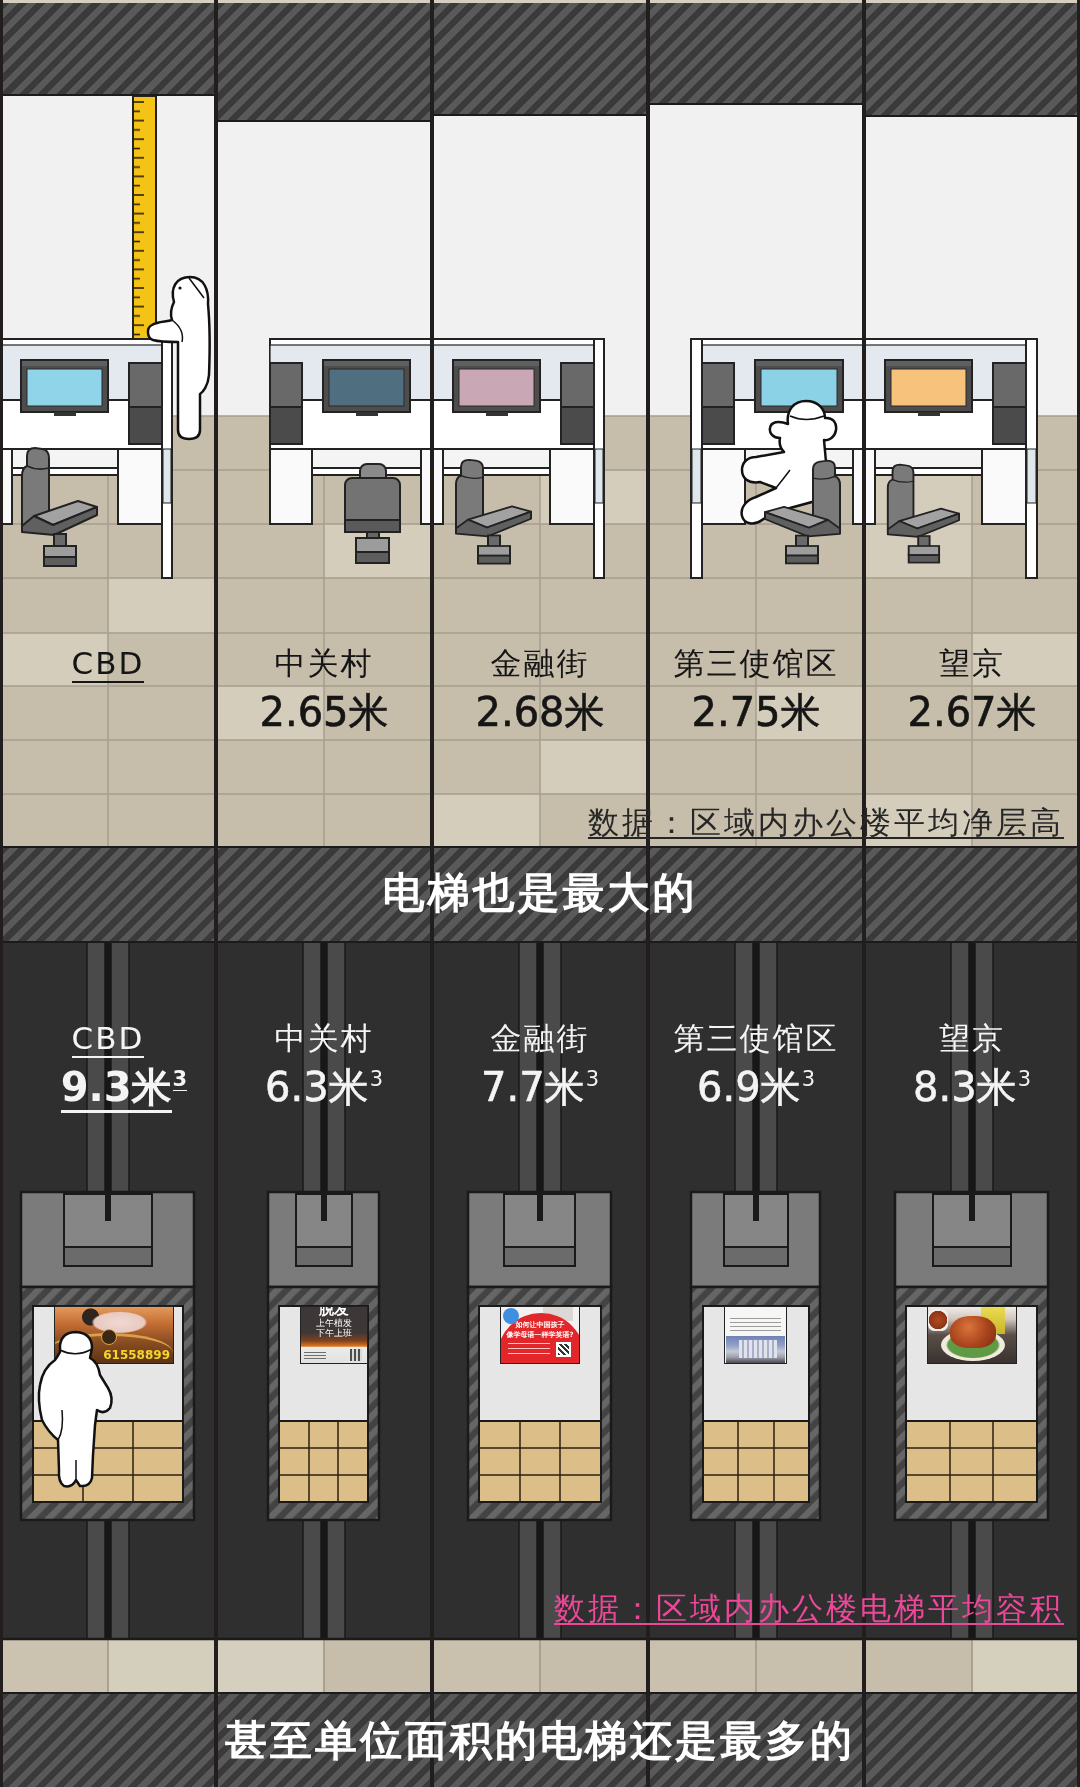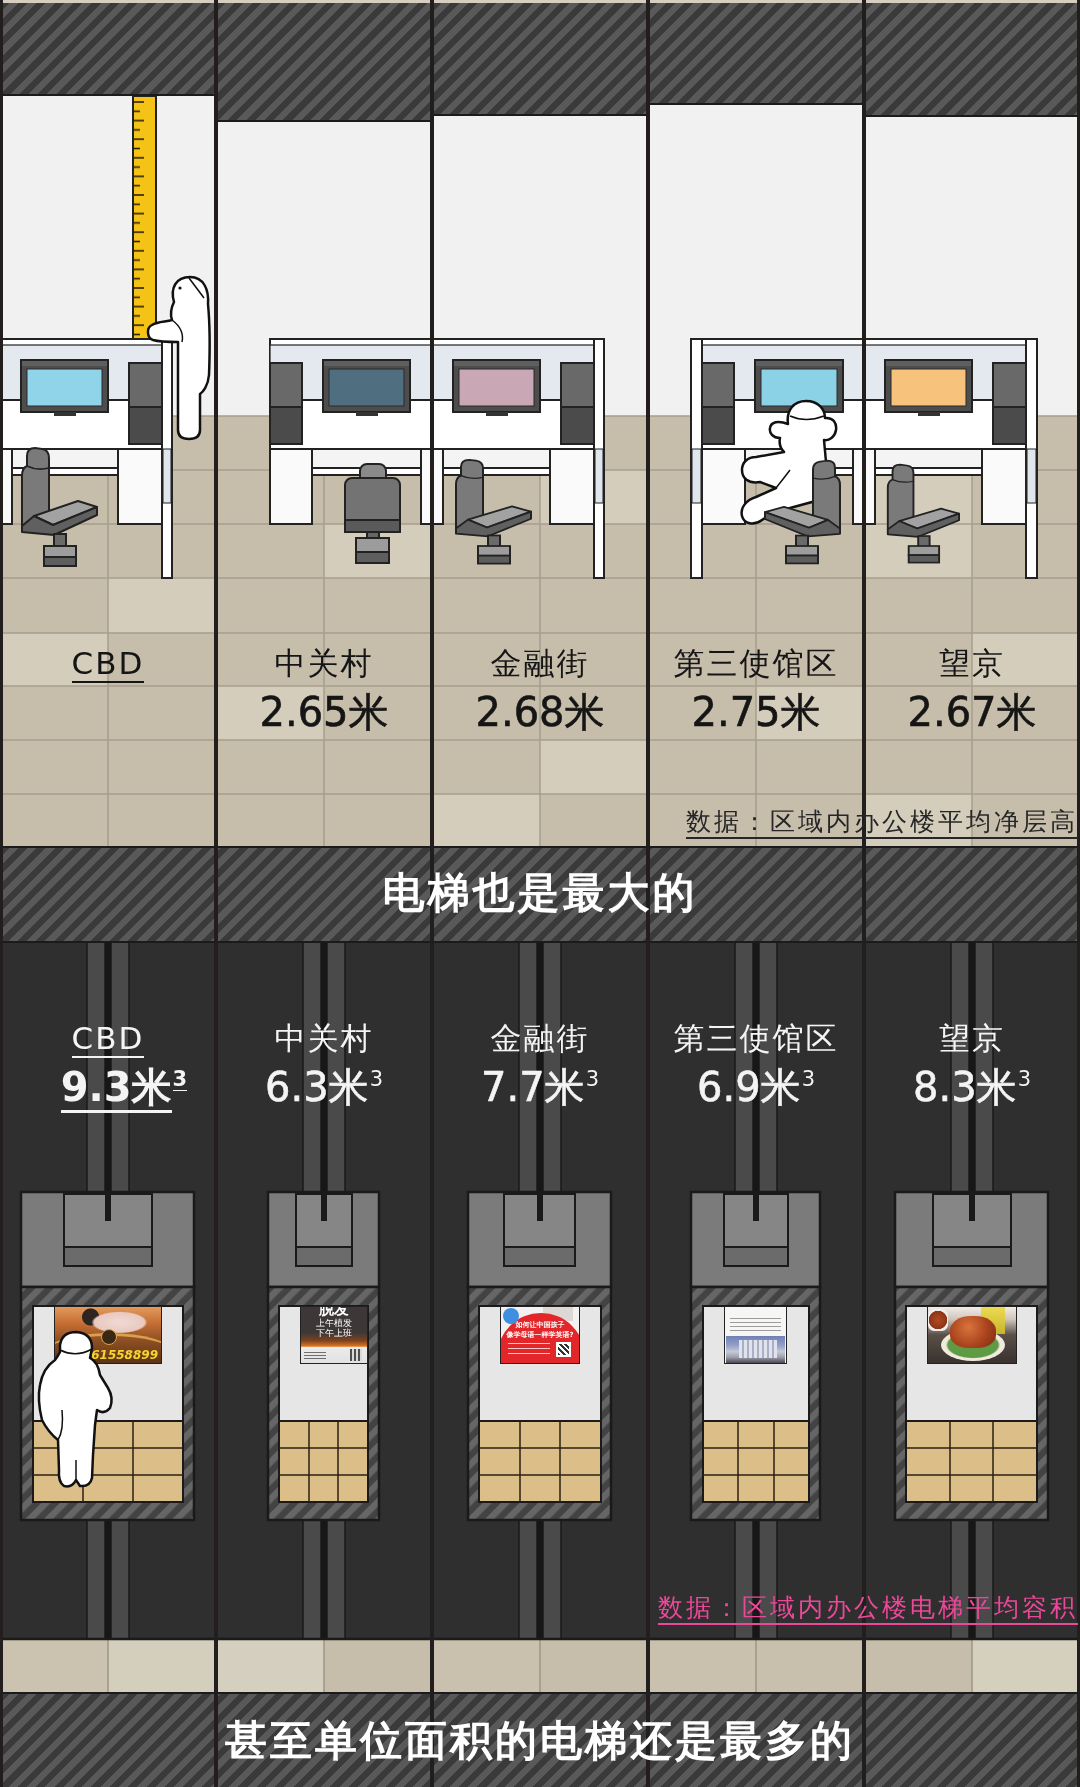--- a/index.html
+++ b/index.html
@@ -22,28 +22,28 @@
 .lbl{position:absolute;width:216px;text-align:center;white-space:nowrap;z-index:4;}
 .lbl-name{font-size:31px;line-height:36px;letter-spacing:2px;}
 .lbl-val{font-size:40px;line-height:46px;-webkit-text-stroke:0.6px currentColor;}
 .lbl-val.hl{font-weight:bold;-webkit-text-stroke:0;}
 .on-floor{color:#151515;}
 .on-shaft{color:#f4f4f4;}
 .ul{display:inline-block;border-bottom:2px solid currentColor;}
 .ul3{border-bottom-width:3px;}
 .exp{display:inline-block;font-size:21px;line-height:22px;position:relative;top:-15px;margin-left:1px;-webkit-text-stroke:0;}
 .exp-ul{border-bottom:1.5px solid currentColor;}
-.source{position:absolute;right:2px;font-size:25px;line-height:30px;letter-spacing:3px;white-space:nowrap;z-index:4;}
+.source{position:absolute;right:16px;font-size:31px;line-height:30px;letter-spacing:3px;white-space:nowrap;z-index:4;}
 .source span{display:inline-block;border-bottom:2px solid currentColor;}
 .src-floor{color:#262626;}
 .src-shaft{color:#ec4899;text-decoration:underline;}
 
 
 .ad{position:absolute;top:1306px;height:58px;overflow:hidden;border:1.5px solid #222;z-index:5;}
-.ad-cbd{left:54px;width:108px;background:linear-gradient(180deg,#e39a5c 0%,#c46d33 30%,#8d4f23 60%,#5c3315 100%);font-style:italic;}
+.ad-cbd{left:54px;width:120px;background:linear-gradient(180deg,#e39a5c 0%,#c46d33 30%,#8d4f23 60%,#5c3315 100%);}
 .ad-cbd-photo{position:absolute;left:18px;top:-2px;width:80px;height:30px;background:radial-gradient(ellipse 28px 11px at 58% 58%,#f0dad3 0,#e8c9c0 90%,transparent 100%),radial-gradient(circle 9px at 22% 40%,#2e2420 0,#2e2420 90%,transparent 100%);}
 .ad-cbd-arc{position:absolute;left:-10px;top:26px;width:128px;height:40px;border-radius:50% 50% 0 0;border-top:3px solid #d9a24a;}
 .ad-cbd-logo{position:absolute;left:46px;top:22px;width:16px;height:16px;border-radius:50%;background:#3a2714;border:1.5px solid #dba74c;}
 .ad-cbd-phone{position:absolute;right:3px;bottom:1px;color:#f4d62e;font-weight:bold;font-size:12px;line-height:14px;}
 .ad-zgc{left:300px;width:68px;background:linear-gradient(180deg,#3d3837 0%,#3d3837 46%,#7d4220 60%,#e07619 70%,#ebebeb 72%,#e2e2e2 100%);}
 .ad-zgc-head{position:absolute;left:0;width:100%;top:-6px;text-align:center;color:#fff;font-weight:bold;font-size:15px;line-height:16px;}
 .ad-zgc-line{position:absolute;left:0;width:100%;text-align:center;color:#fff;font-size:9px;line-height:10px;}
 .ad-zgc-l1{top:11px;}
 .ad-zgc-l2{top:21px;}
 .ad-zgc-small{position:absolute;left:3px;bottom:4px;width:22px;height:7px;background:repeating-linear-gradient(180deg,#6e6e6e 0 1px,transparent 1px 3px);}

